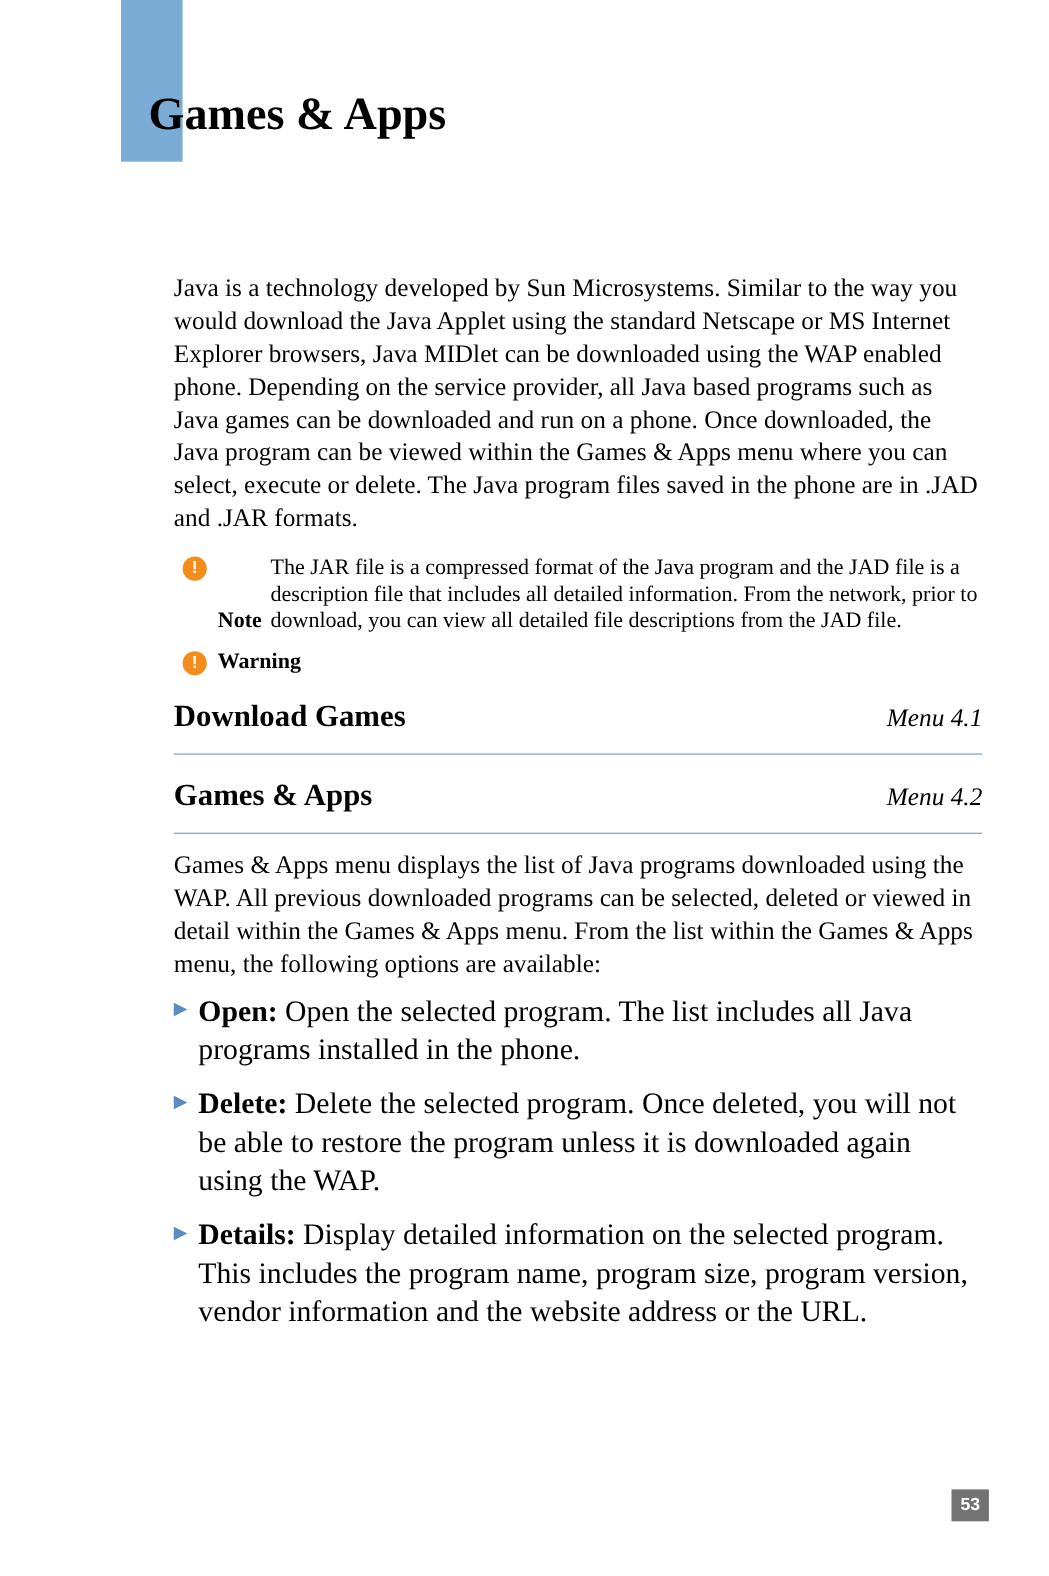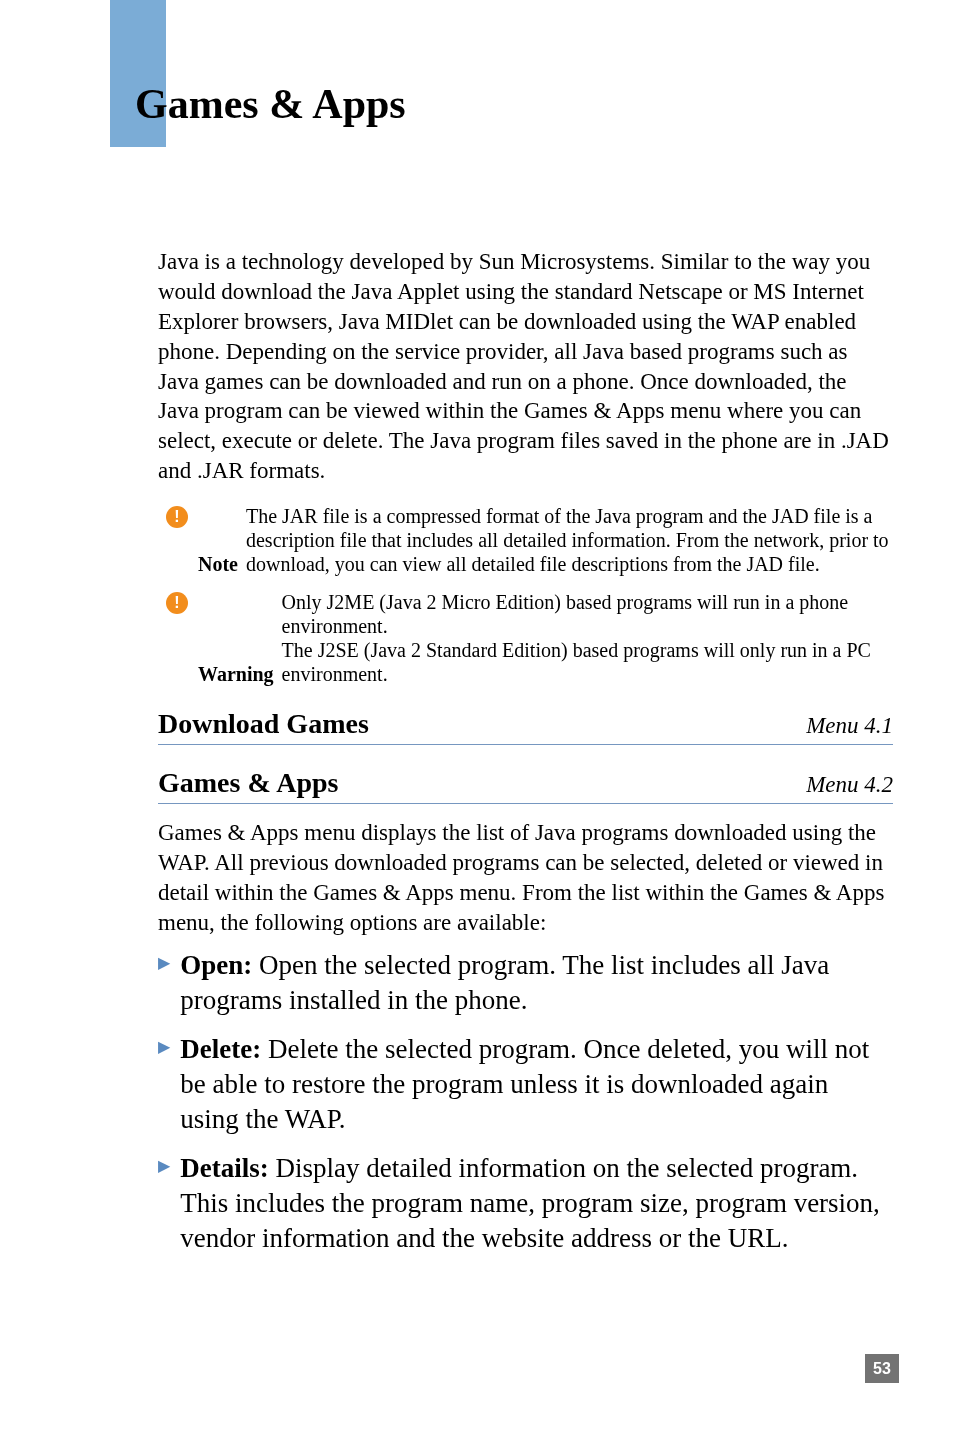--- a/index.html
+++ b/index.html
@@ -75,21 +75,21 @@
       display: flex;
       align-items: flex-end;
     }
     .section-header {
       display: flex;
       justify-content: space-between;
       align-items: baseline;
       border-bottom: 1px solid #7697c0;
       margin-top: 22px;
       margin-bottom: 14px;
-      padding-bottom: 4px;
+      padding-bottom: 17px;
       gap: 44px;
     }
     .section-title {
       font-size: 28px;
       font-weight: bold;
       font-family: 'Times New Roman', serif;
     }
     .section-menu {
       font-size: 23px;
       font-style: italic;
@@ -152,22 +152,20 @@
     <div class="callout-body">
       <span class="callout-label">Note</span>
       <span class="callout-text">The JAR file is a compressed format of the Java program and the JAD file is a description file that includes all detailed information. From the network, prior to download, you can view all detailed file descriptions from the JAD file.</span>
     </div>
   </div>
 
   <div class="callout">
     <div class="callout-icon">!</div>
     <div class="callout-body">
       <span class="callout-label">Warning</span>
-      <span class="callout-text" style="white-space: pre-line;">Only J2ME (Java 2 Micro Edition) based programs will run in a phone environment.
-The J2SE (Java 2 Standard Edition) based programs will only run in a PC environment.</span>
     </div>
   </div>
 
   <div class="section-header">
     <span class="section-title">Download Games</span>
     <span class="section-menu">Menu 4.1</span>
   </div>
 
   <div class="section-header">
     <span class="section-title">Games &amp; Apps</span>

